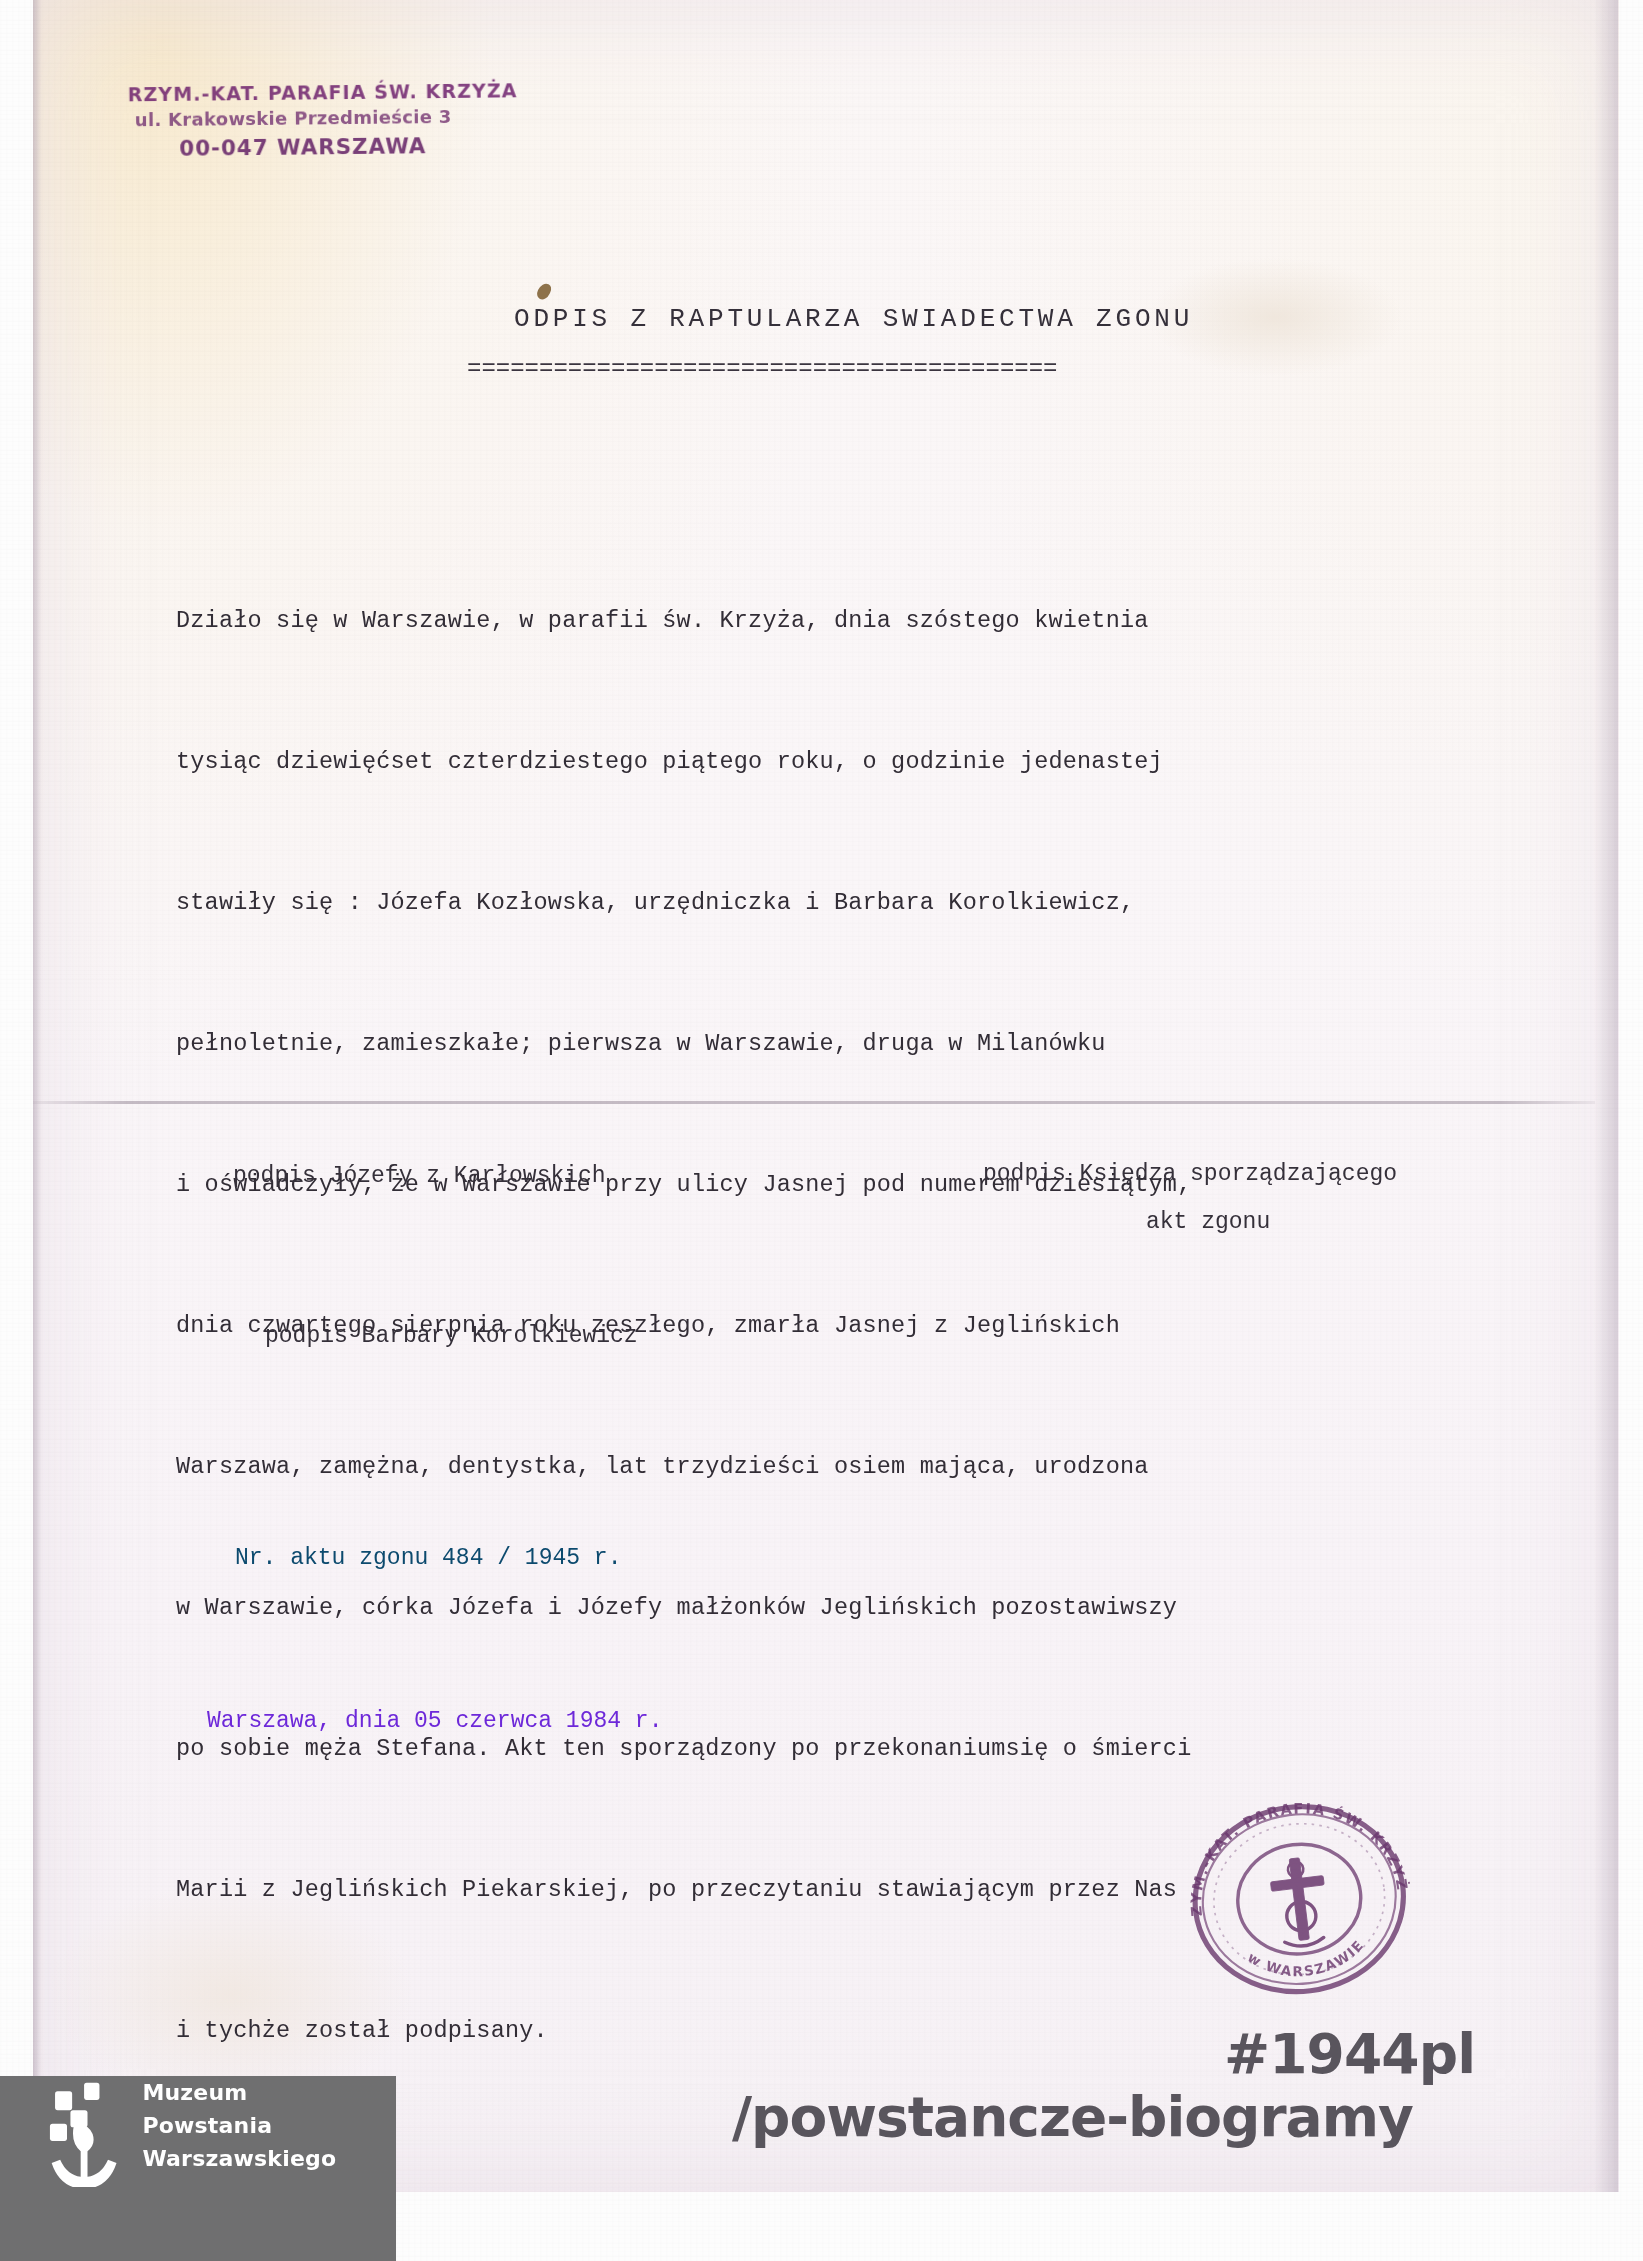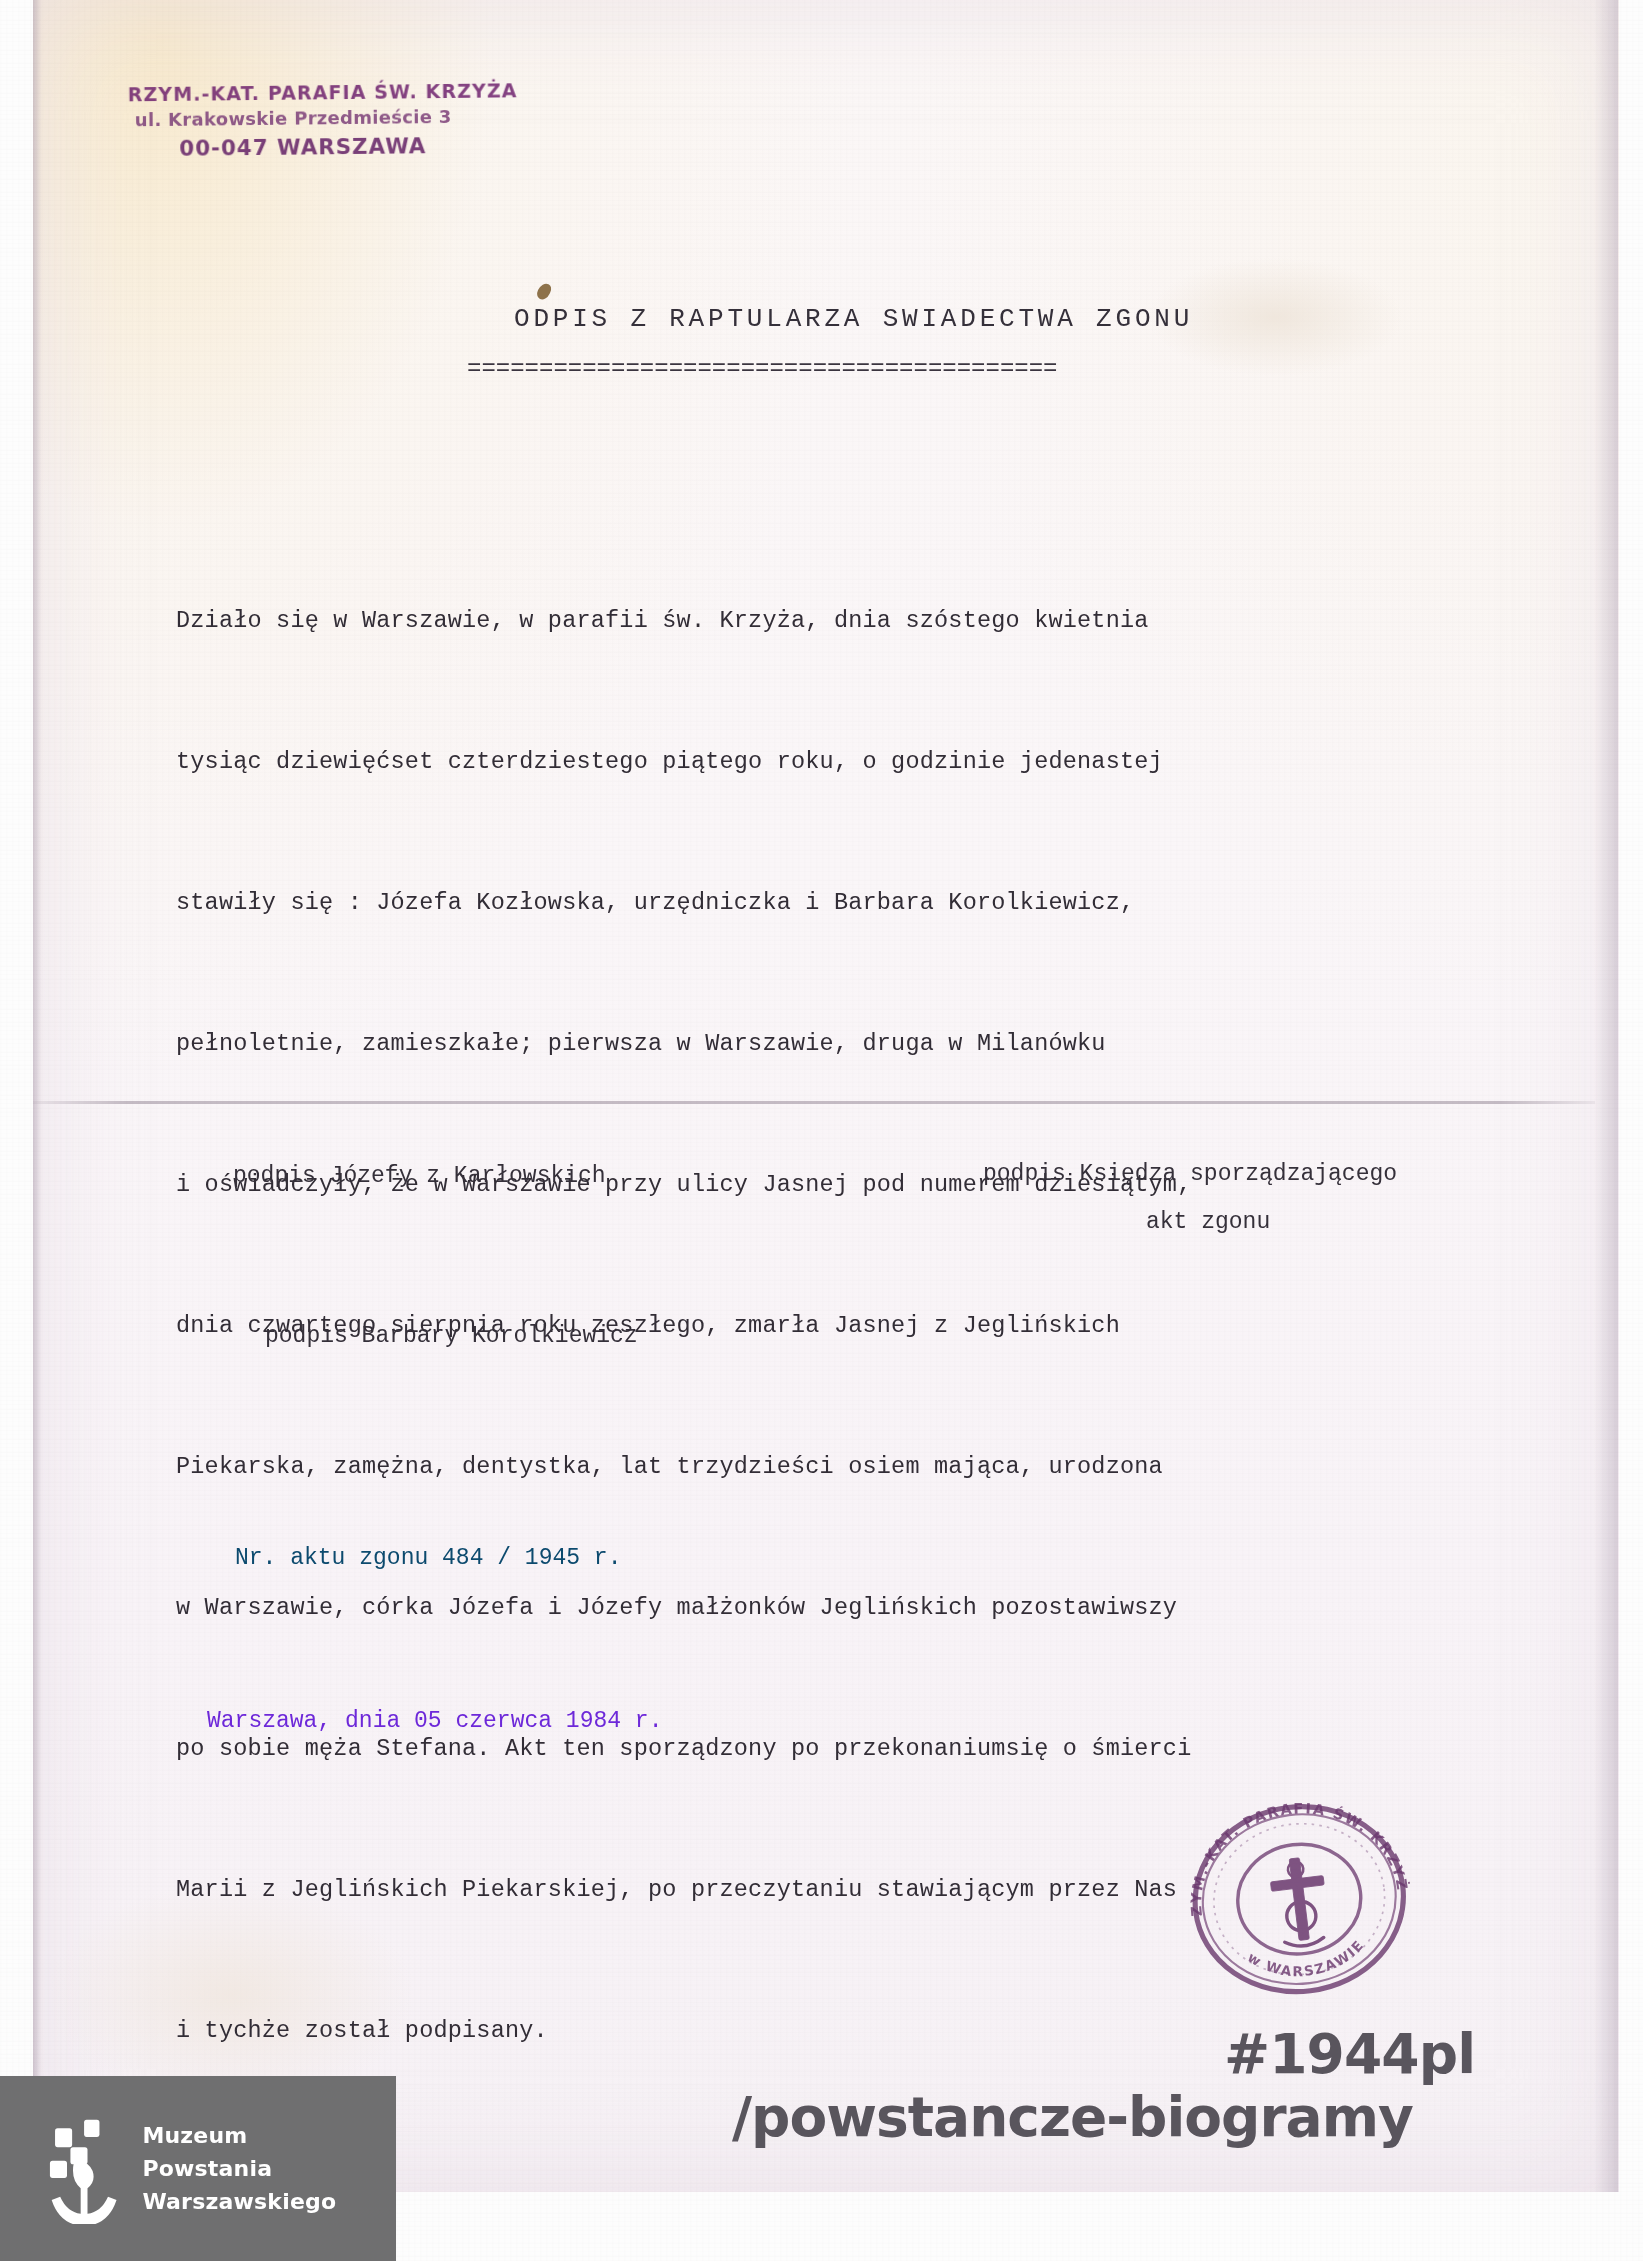--- a/index.html
+++ b/index.html
@@ -225,21 +225,20 @@
 
   
   .museum-badge {
     position: absolute;
     left: 0px;
     top: 2076px;
     width: 396px;
     height: 185px;
     background: #6f6f70;
     display: flex;
-    align-items: center;
     gap: 15.4px;
     padding-left: 48px;
     box-sizing: border-box;
   }
   .museum-badge .mark { width: 79px; height: 111px; flex: none; }
   .museum-badge .mark svg { display: block; width: 100%; height: 100%; }
   .museum-badge .mtext {
     font-family: "DejaVu Sans", sans-serif;
     color: #ffffff;
     font-size: 22px;
@@ -272,21 +271,21 @@
   <div class="doc-title">ODPIS Z RAPTULARZA SWIADECTWA ZGONU</div>
   <div class="doc-rule">=========================================</div>
 
   <div class="body-text">
     <span class="ln">Działo się w Warszawie, w parafii św. Krzyża, dnia szóstego kwietnia</span>
     <span class="ln">tysiąc dziewięćset czterdziestego piątego roku, o godzinie jedenastej</span>
     <span class="ln">stawiły się : Józefa Kozłowska, urzędniczka i Barbara Korolkiewicz,</span>
     <span class="ln">pełnoletnie, zamieszkałe; pierwsza w Warszawie, druga w Milanówku</span>
     <span class="ln">i oświadczyły, że w Warszawie przy ulicy Jasnej pod numerem dziesiątym,</span>
     <span class="ln">dnia czwartego sierpnia roku zeszłego, zmarła Jasnej z Jeglińskich</span>
-    <span class="ln">Piekarska, zamężna, dentystka, lat trzydzieści osiem mająca, urodzona</span>
+    <span class="ln">Warszawa, zamężna, dentystka, lat trzydzieści osiem mająca, urodzona</span>
     <span class="ln">w Warszawie, córka Józefa i Józefy małżonków Jeglińskich pozostawiwszy</span>
     <span class="ln">po sobie męża Stefana. Akt ten sporządzony po przekonaniumsię o śmierci</span>
     <span class="ln">Marii z Jeglińskich Piekarskiej, po przeczytaniu stawiającym przez Nas</span>
     <span class="ln">i tychże został podpisany.</span>
   </div>
 
   <div class="sig-left-1">podpis Józefy z Karłowskich</div>
   <div class="sig-right-1">podpis Księdza sporządzającego</div>
   <div class="sig-right-2">akt zgonu</div>
   <div class="sig-left-2">podpis Barbary Korolkiewicz</div>

